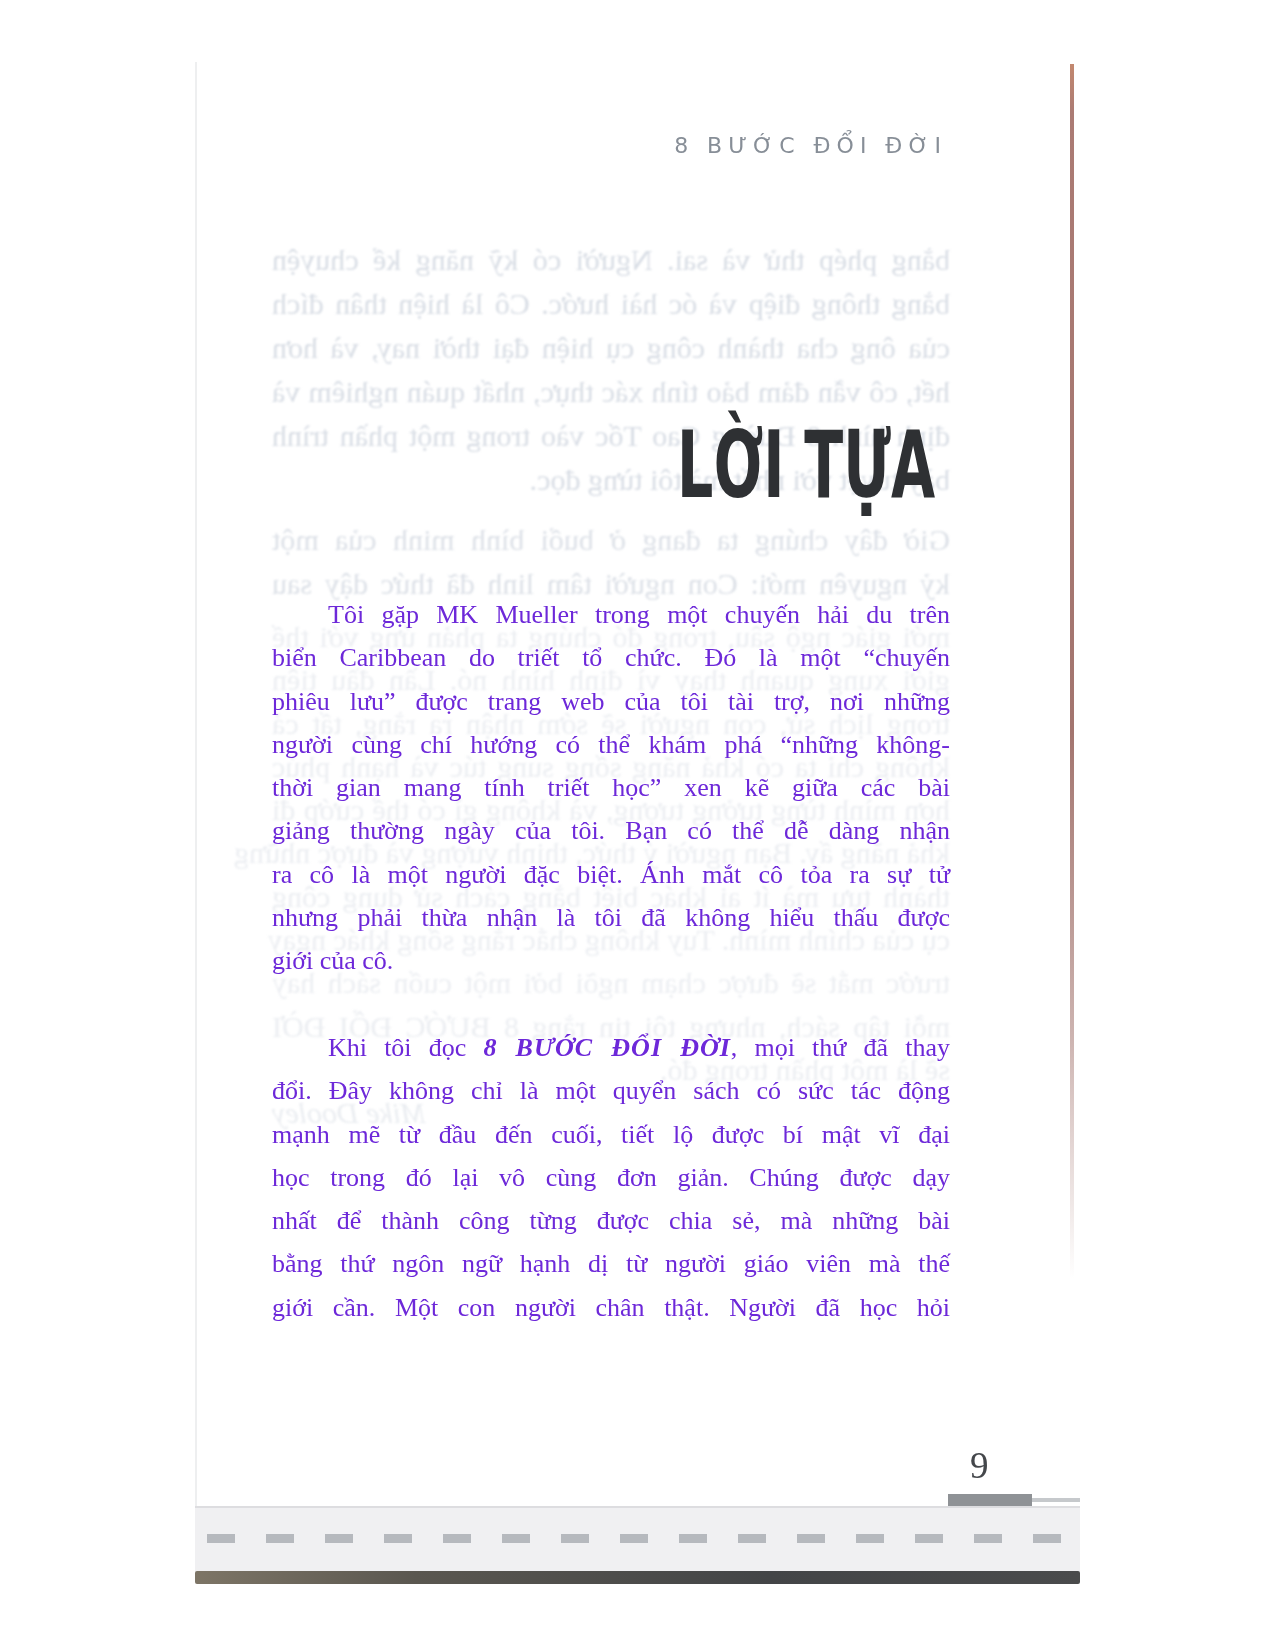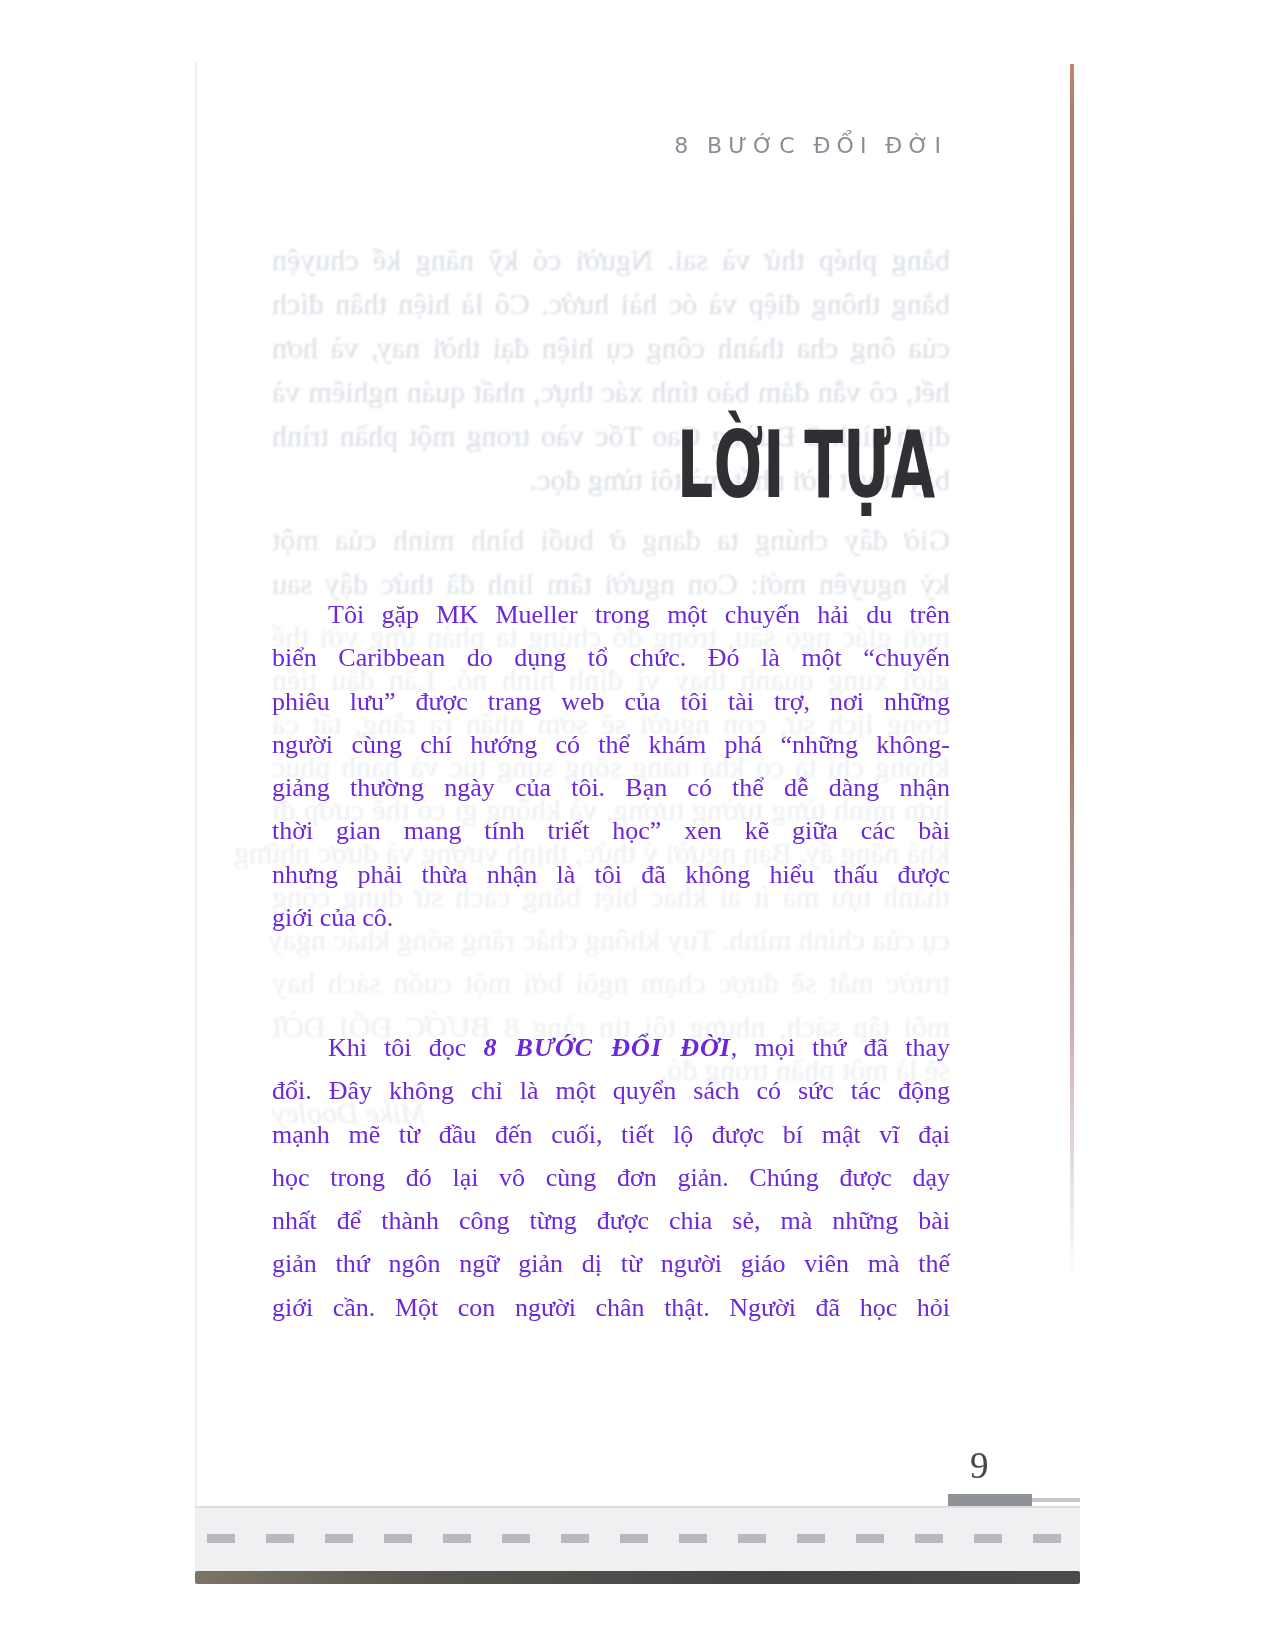--- a/index.html
+++ b/index.html
@@ -80,36 +80,37 @@
     <div class="gline gtail">sẽ là một phần trong đó.</div>
     <div class="gline gsig">Mike Dooley</div>
   </div>
 
   <div class="running-title">8 BƯỚC ĐỔI ĐỜI</div>
 
   <div class="section-title">LỜI TỰA</div>
 
   <div class="text-col" style="top:593px;">
     <div class="line indent">Tôi gặp MK Mueller trong một chuyến hải du trên</div>
-    <div class="line">biển Caribbean do dụng tổ chức. Đó là một “chuyến</div>
+    <div class="line">biển Caribbean do triết tổ chức. Đó là một “chuyến</div>
     <div class="line">phiêu lưu” được trang web của tôi tài trợ, nơi những</div>
     <div class="line">người cùng chí hướng có thể khám phá “những không-</div>
+    <div class="line">thời gian mang tính triết học” xen kẽ giữa các bài</div>
     <div class="line">giảng thường ngày của tôi. Bạn có thể dễ dàng nhận</div>
-    <div class="line">thời gian mang tính triết học” xen kẽ giữa các bài</div>
+    <div class="line">ra cô là một người đặc biệt. Ánh mắt cô tỏa ra sự tử</div>
     <div class="line">nhưng phải thừa nhận là tôi đã không hiểu thấu được</div>
     <div class="line lastline">giới của cô.</div>
   </div>
 
   <div class="text-col" style="top:1026px;">
     <div class="line indent"><span>Khi tôi đọc </span><span class="em-title">8 BƯỚC ĐỔI ĐỜI</span><span>, mọi thứ đã thay</span></div>
     <div class="line">đổi. Đây không chỉ là một quyển sách có sức tác động</div>
     <div class="line">mạnh mẽ từ đầu đến cuối, tiết lộ được bí mật vĩ đại</div>
     <div class="line">học trong đó lại vô cùng đơn giản. Chúng được dạy</div>
     <div class="line">nhất để thành công từng được chia sẻ, mà những bài</div>
-    <div class="line">giản thứ ngôn ngữ giản dị từ người giáo viên mà thế</div>
+    <div class="line">bằng thứ ngôn ngữ hạnh dị từ người giáo viên mà thế</div>
     <div class="line">giới cần. Một con người chân thật. Người đã học hỏi</div>
   </div>
 
   <div class="page-number">9</div>
   <div class="number-bar"></div>
   <div class="number-line"></div>
   <div class="bottom-band"></div>
   <div class="edge-dashes"></div>
   <div class="bottom-strip"></div>
 

